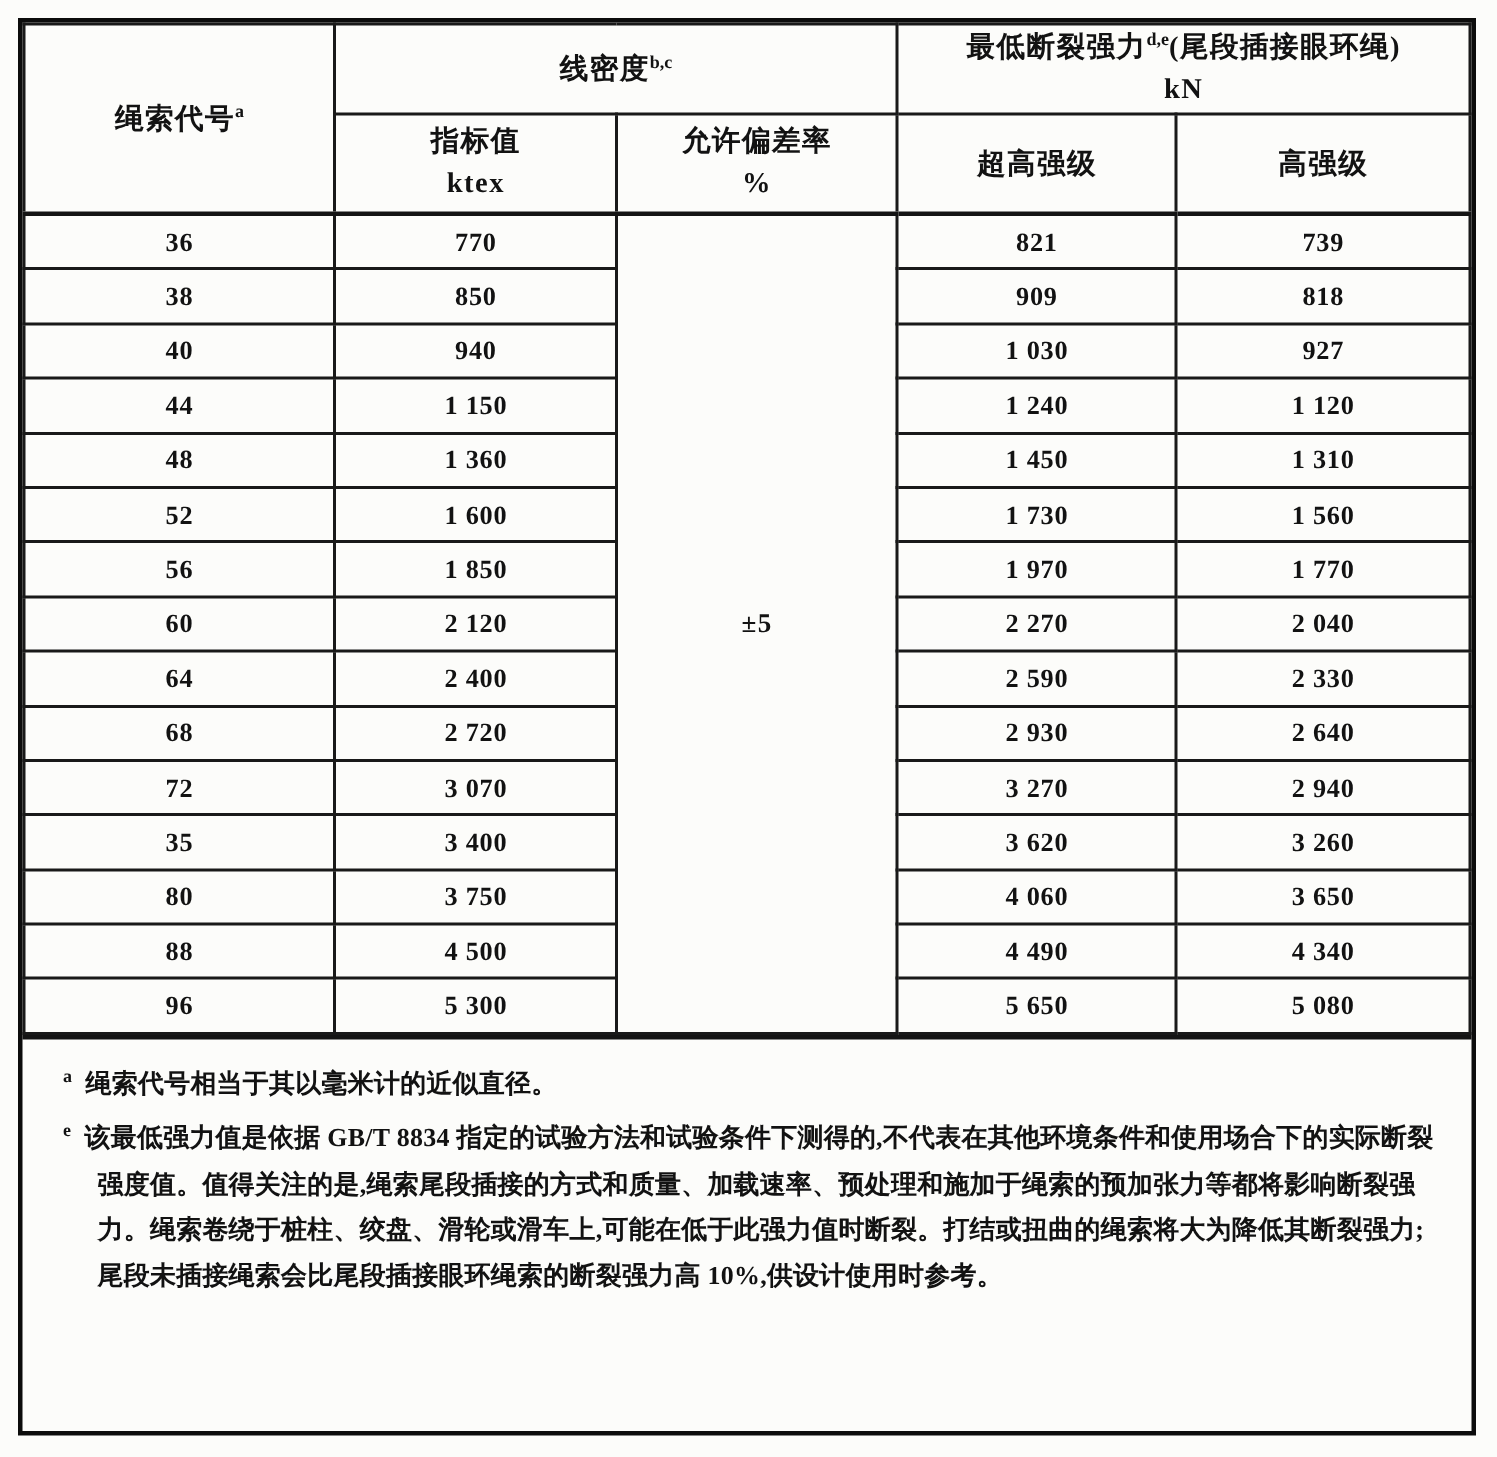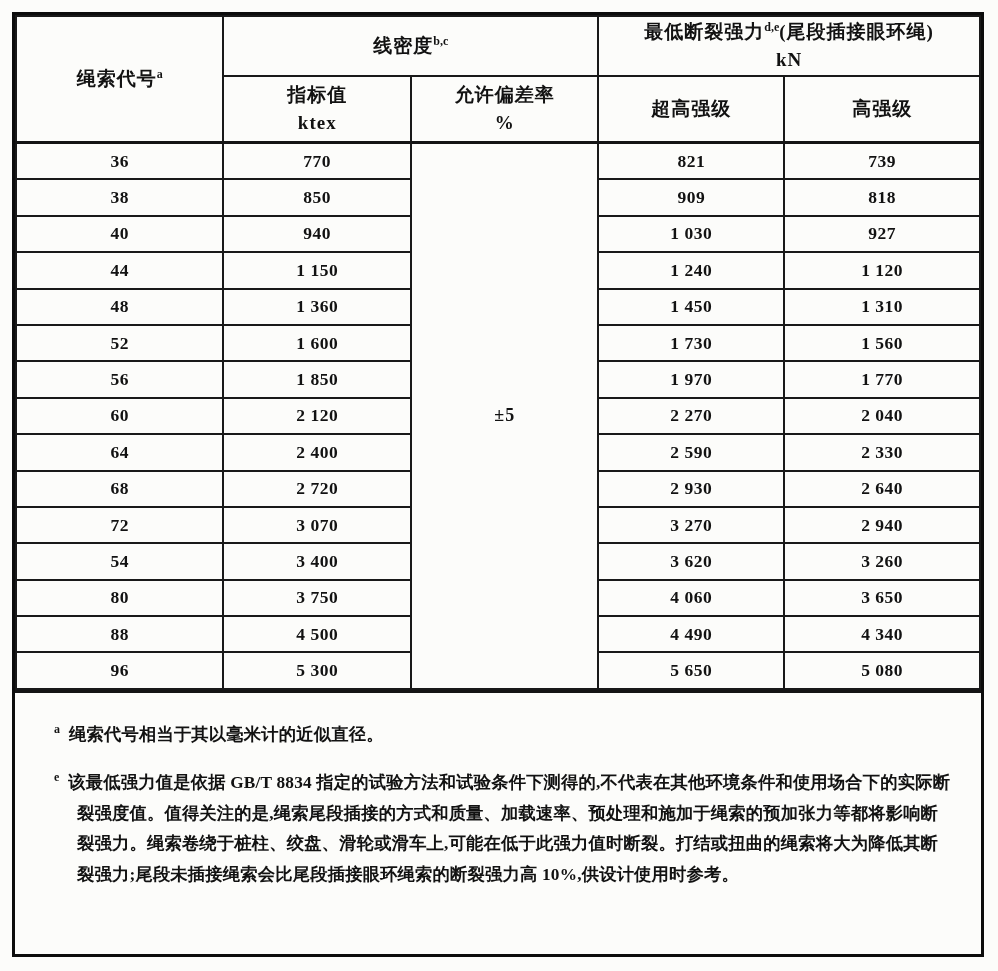--- a/index.html
+++ b/index.html
@@ -31,21 +31,21 @@
   thead tr.hrow2 th, thead th.rowspan2 { border-bottom:3px solid #141414; }
   .hline2 { display:block; line-height:1.45; }
   sup.fn { font-size:12px; letter-spacing:0; font-weight:700;margin-top:24px; }
   tbody td { height:34.4px; font-size:17.5px; letter-spacing:0.5px; }
   td.tol { font-size:18px; letter-spacing:1px; }
   .footnotes {
     flex:1; border-top:3px solid #141414;
     padding:9px 18px 0 4px; box-sizing:border-box;
   }
   .footnote {
-    margin:12px; padding-left:46px; text-indent:-23px;
+    margin:0; padding-left:46px; text-indent:-23px;
     font-size:17.3px; line-height:30.6px; font-weight:600;
     letter-spacing:0.2px;
   }
   .footnote sup {
     font-size:12px; font-weight:700; margin-right:9px; letter-spacing:0;
   }
 </style>
 </head>
 <body>
 
@@ -148,21 +148,21 @@
             <td>2 930</td>
             <td>2 640</td>
           </tr>
           <tr>
             <td>72</td>
             <td>3 070</td>
             <td>3 270</td>
             <td>2 940</td>
           </tr>
           <tr>
-            <td>54</td>
+            <td>35</td>
             <td>3 400</td>
             <td>3 620</td>
             <td>3 260</td>
           </tr>
           <tr>
             <td>80</td>
             <td>3 750</td>
             <td>4 060</td>
             <td>3 650</td>
           </tr>

